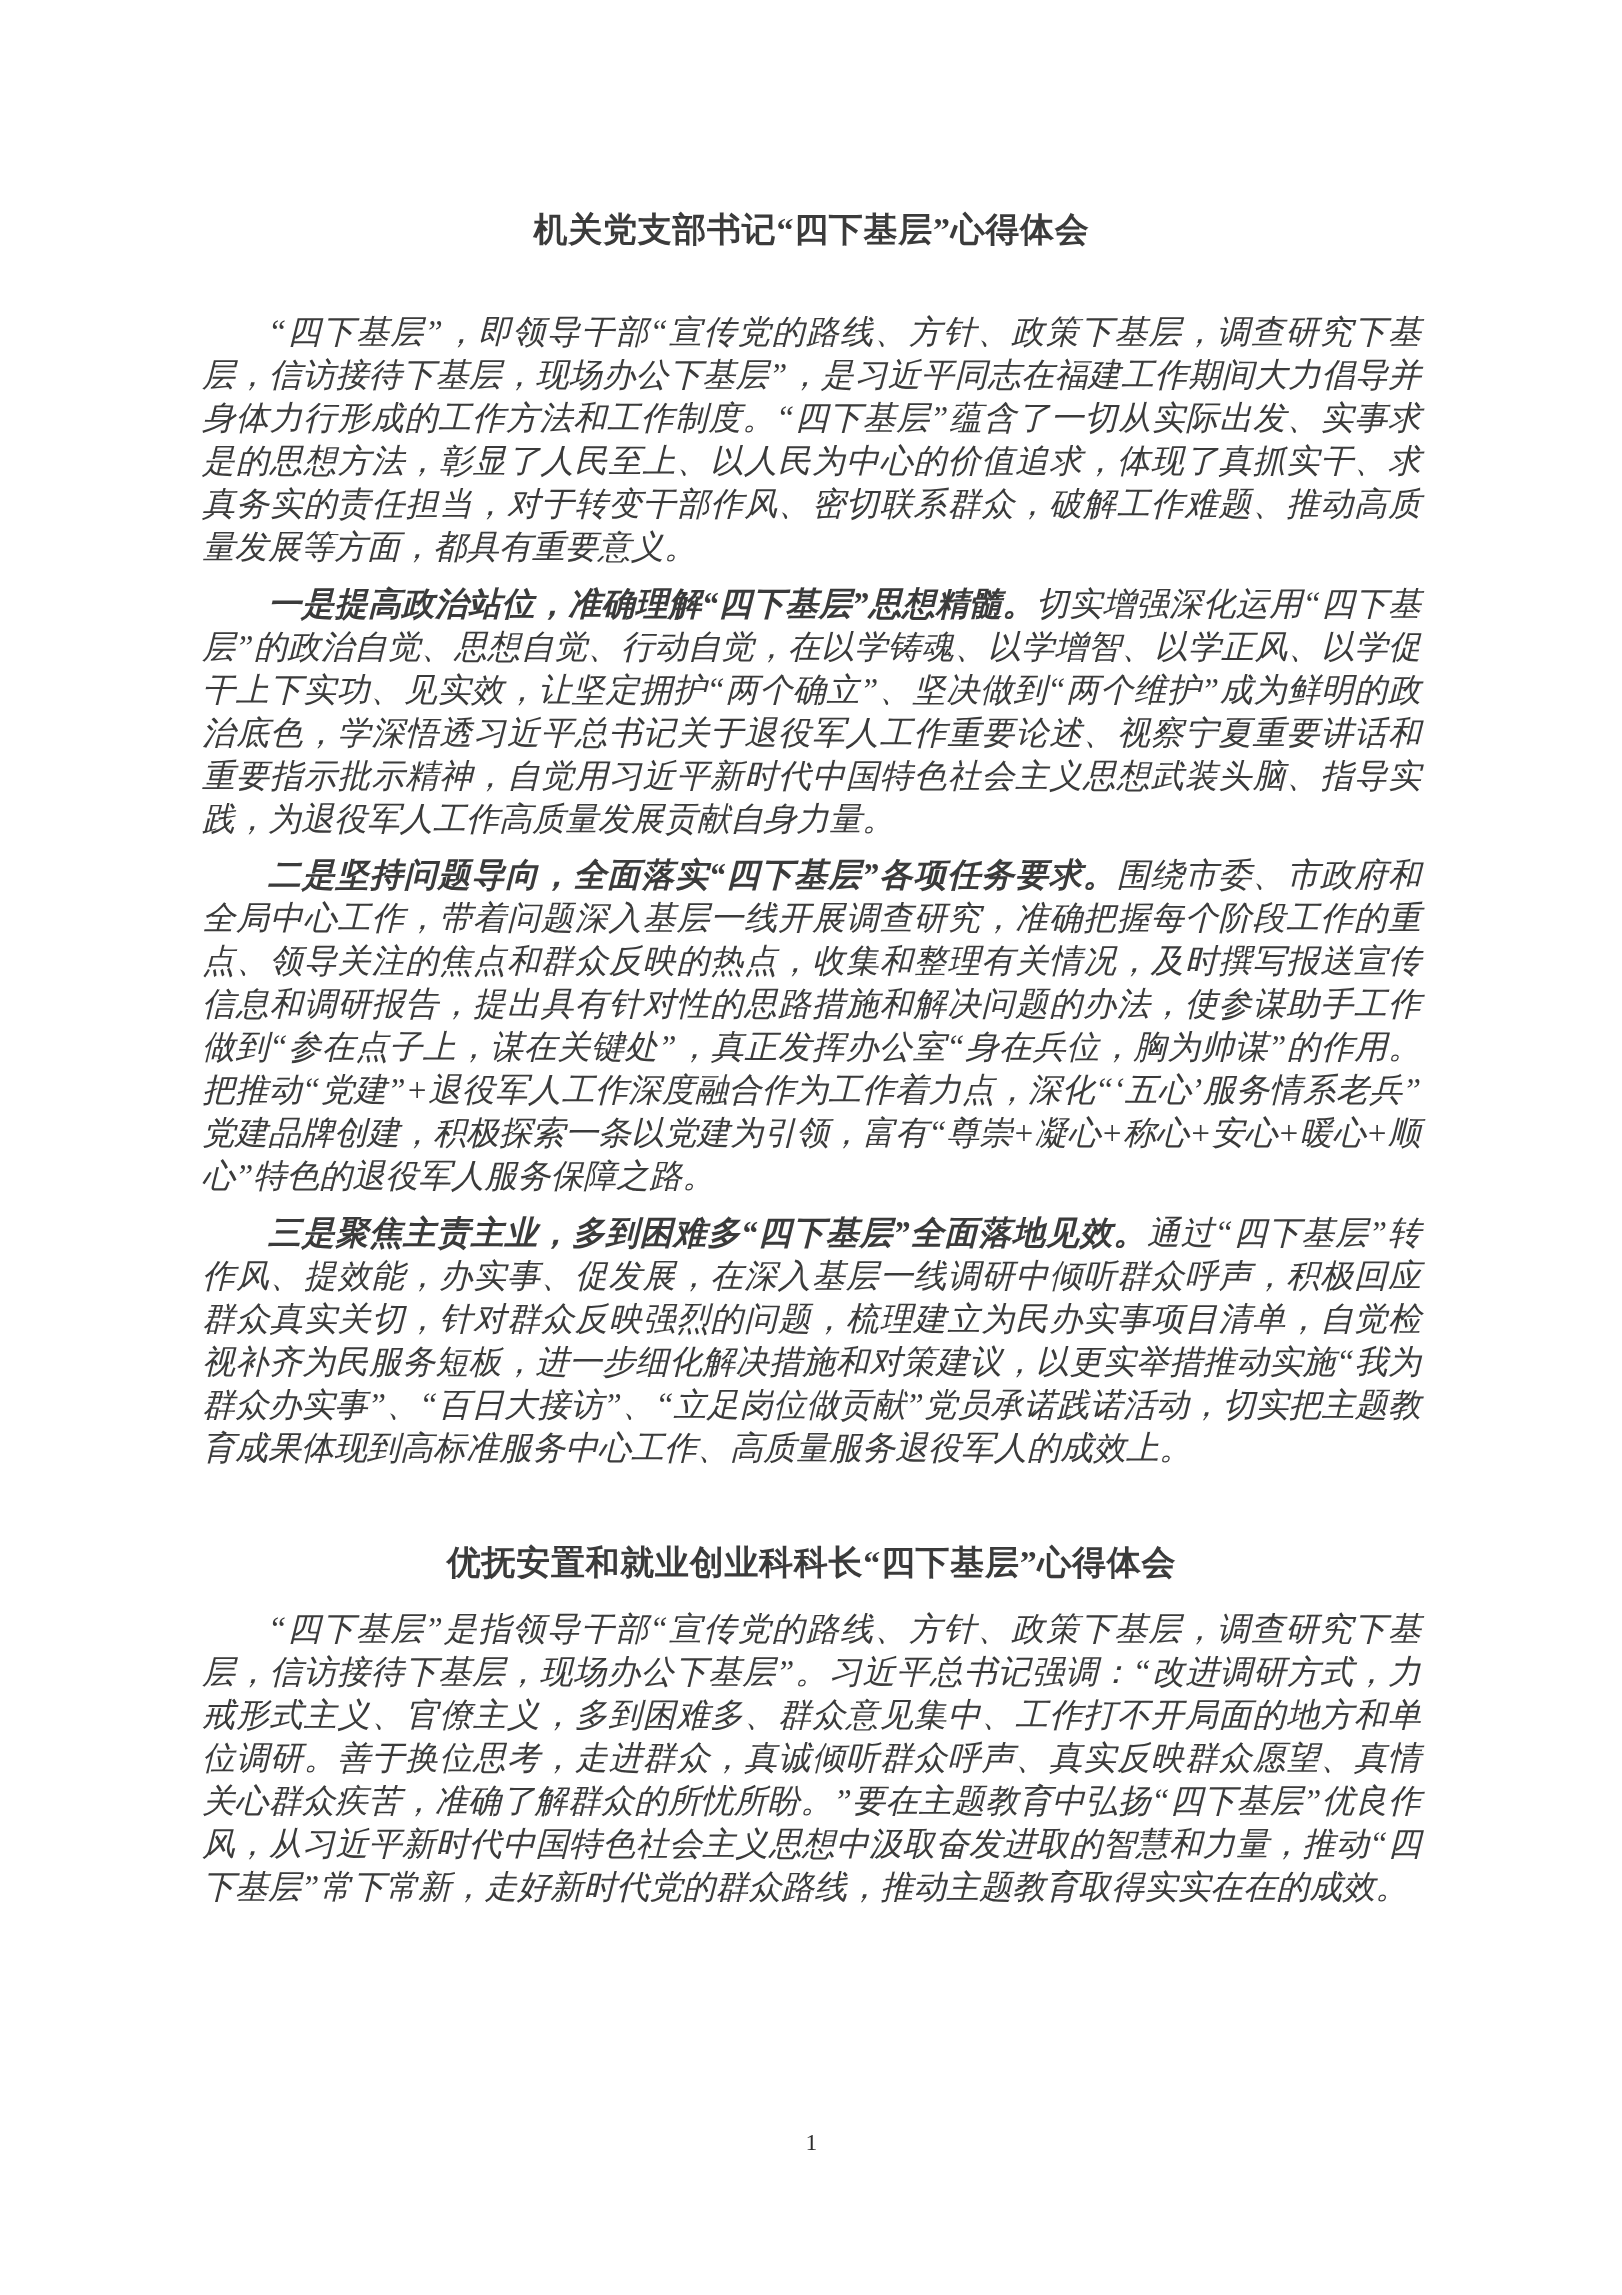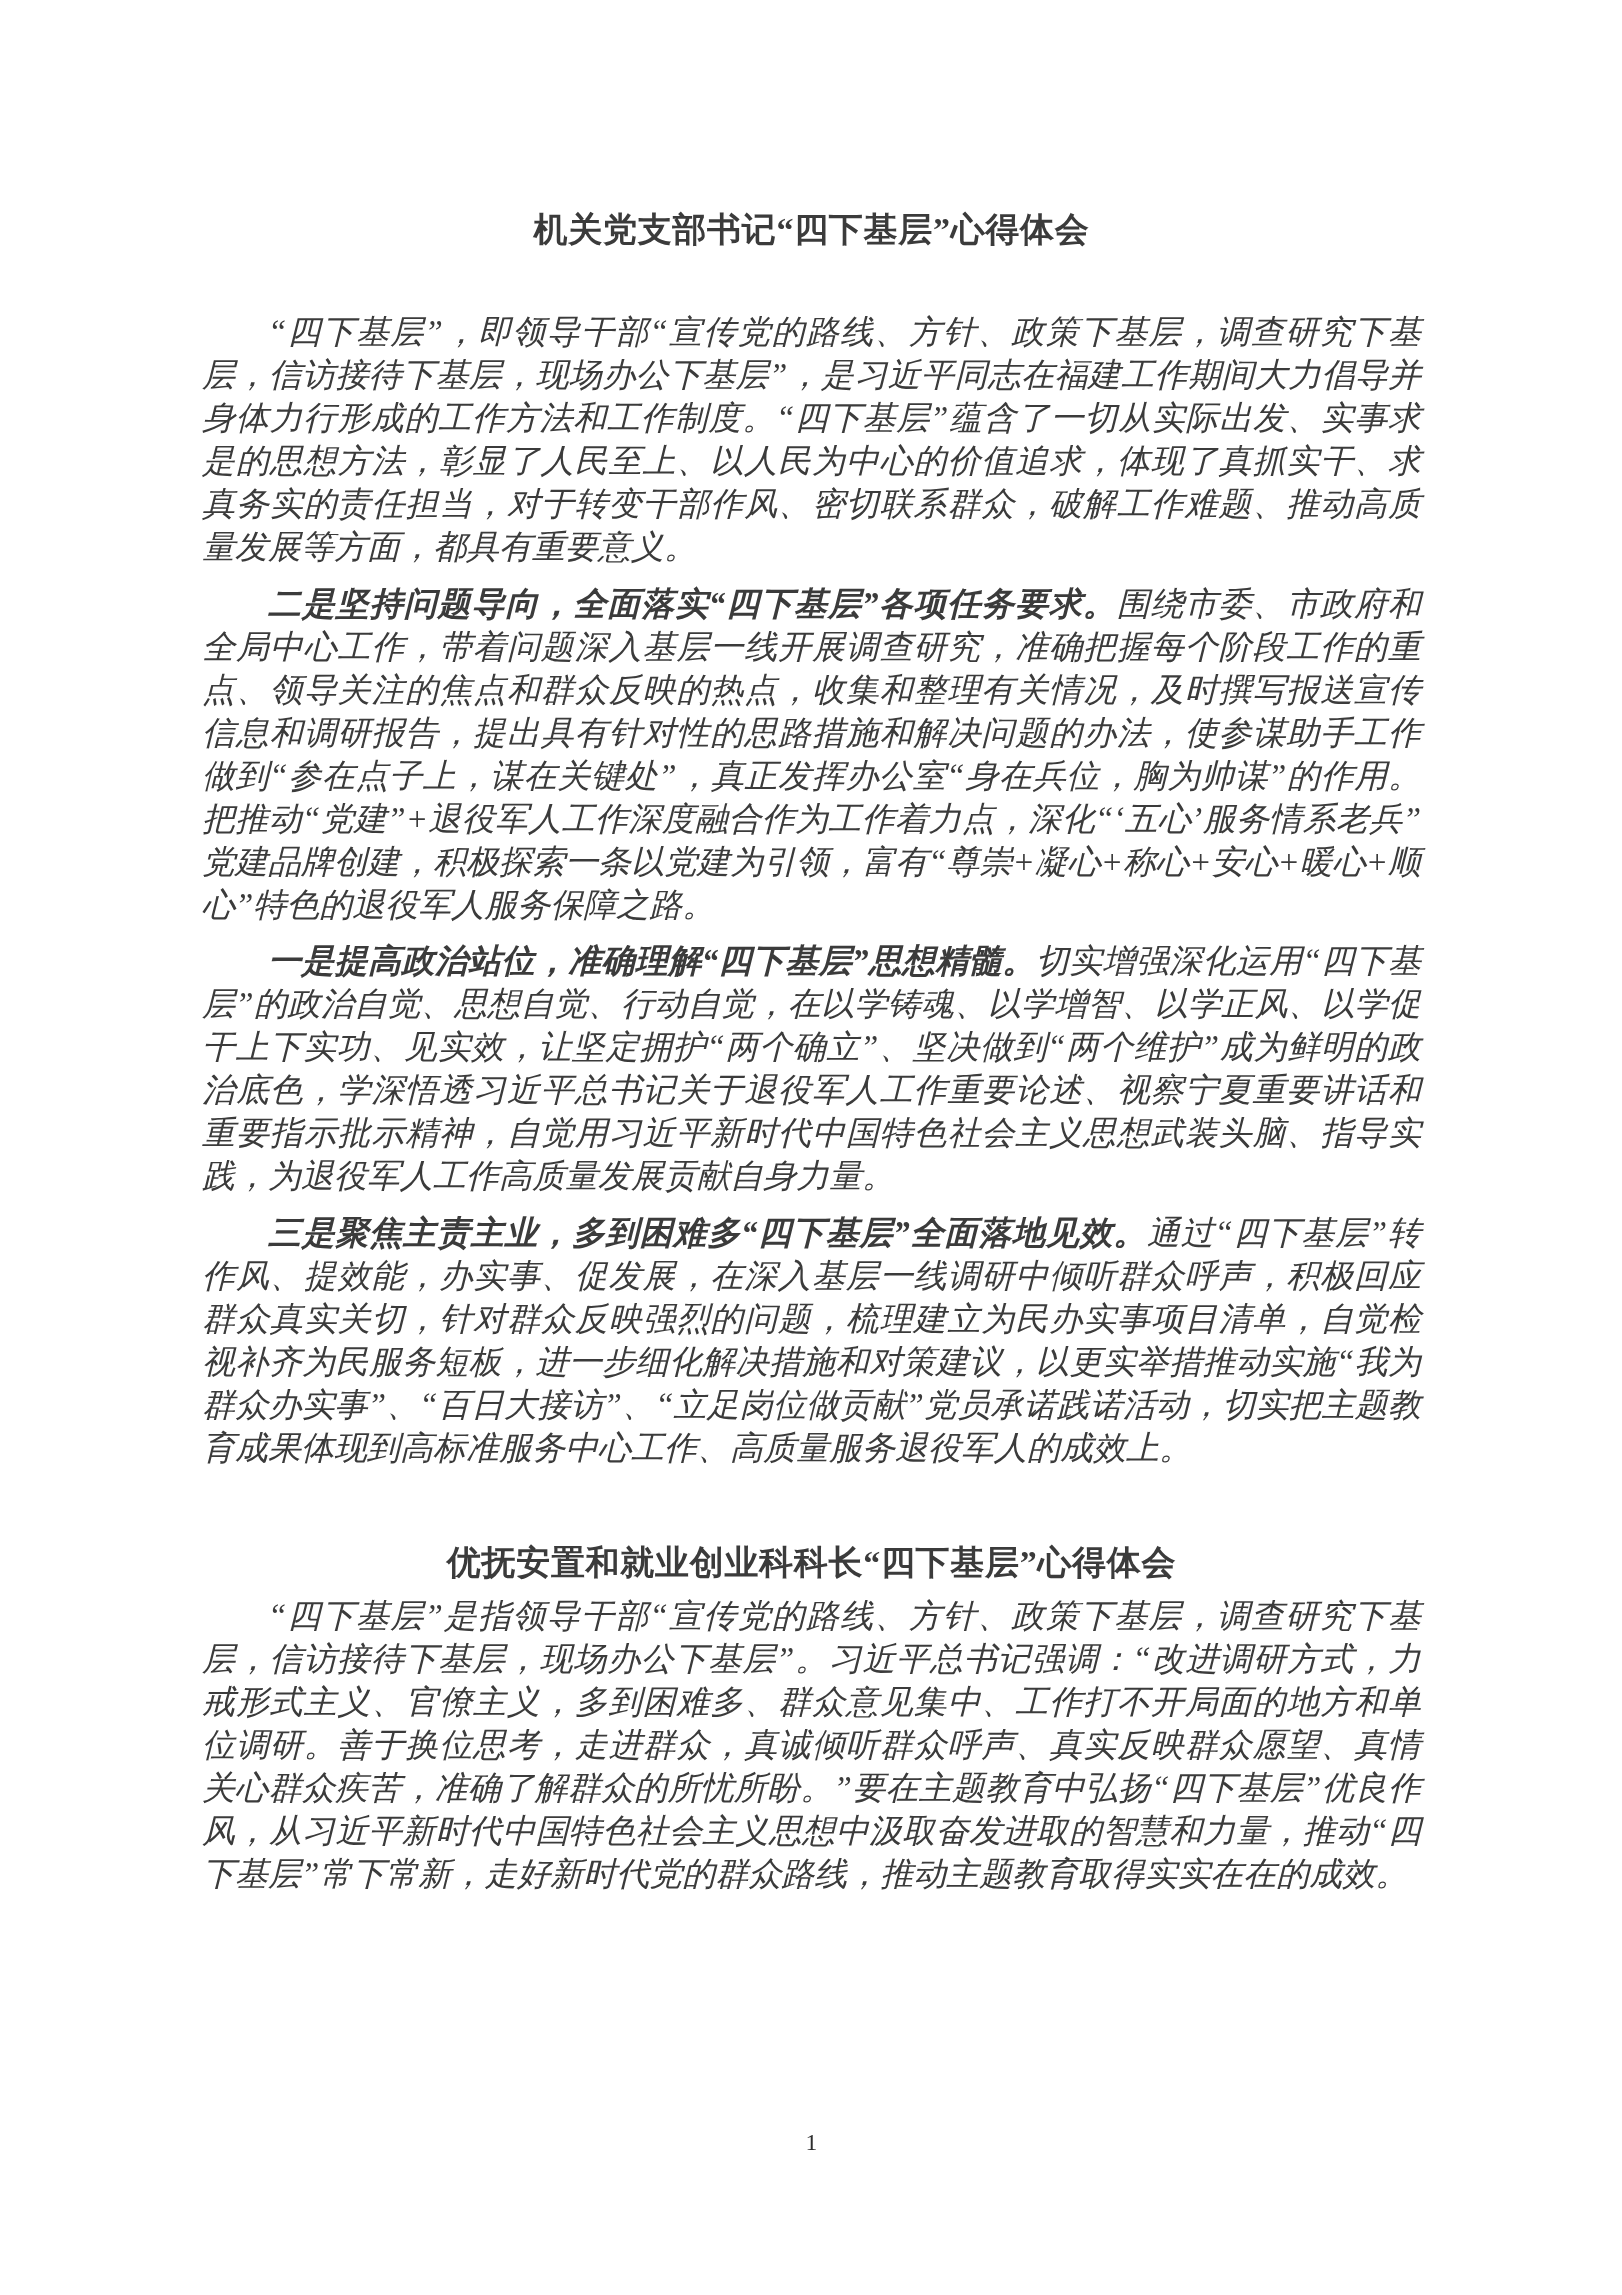--- a/index.html
+++ b/index.html
@@ -27,21 +27,21 @@
   .doc-title {
     font-size: 34px;
     font-weight: bold;
     text-align: center;
     line-height: 51px;
     margin: 0 0 56px 0;
     letter-spacing: 0.7px;
   }
   .doc-title.second {
     margin-top: 67px;
-    margin-bottom: 7px;
+    margin-bottom: 20px;
     text-align: center;
   }
   .para {
     font-size: 33px;
     line-height: 43px;
     text-align: justify;
     text-justify: inter-ideograph;
     text-indent: 2em;
     margin: 0 0 13.7px 0;
     word-break: break-all;
@@ -63,23 +63,23 @@
 </style>
 </head>
 <body>
 
 <div class="page">
 
   <h1 class="doc-title">机关党支部书记“四下基层”心得体会</h1>
 
   <p class="para"><span>“四下基层”，即领导干部“宣传党的路线、方针、政策下基层，调查研究下基层，信访接待下基层，现场办公下基层”，是习近平同志在福建工作期间大力倡导并身体力行形成的工作方法和工作制度。“四下基层”蕴含了一切从实际出发、实事求是的思想方法，彰显了人民至上、以人民为中心的价值追求，体现了真抓实干、求真务实的责任担当，对于转变干部作风、密切联系群众，破解工作难题、推动高质量发展等方面，都具有重要意义。</span></p>
 
+  <p class="para"><span class="lead">一是提高政治站位，准确理解“四下基层”思想精髓。</span><span>切实增强深化运用“四下基层”的政治自觉、思想自觉、行动自觉，在以学铸魂、以学增智、以学正风、以学促干上下实功、见实效，让坚定拥护“两个确立”、坚决做到“两个维护”成为鲜明的政治底色，学深悟透习近平总书记关于退役军人工作重要论述、视察宁夏重要讲话和重要指示批示精神，自觉用习近平新时代中国特色社会主义思想武装头脑、指导实践，为退役军人工作高质量发展贡献自身力量。</span></p>
+
   <p class="para"><span class="lead">二是坚持问题导向，全面落实“四下基层”各项任务要求。</span><span>围绕市委、市政府和全局中心工作，带着问题深入基层一线开展调查研究，准确把握每个阶段工作的重点、领导关注的焦点和群众反映的热点，收集和整理有关情况，及时撰写报送宣传信息和调研报告，提出具有针对性的思路措施和解决问题的办法，使参谋助手工作做到“参在点子上，谋在关键处”，真正发挥办公室“身在兵位，胸为帅谋”的作用。把推动“党建”+退役军人工作深度融合作为工作着力点，深化“‘五心’服务情系老兵”党建品牌创建，积极探索一条以党建为引领，富有“尊崇+凝心+称心+安心+暖心+顺心”特色的退役军人服务保障之路。</span></p>
-
-  <p class="para"><span class="lead">一是提高政治站位，准确理解“四下基层”思想精髓。</span><span>切实增强深化运用“四下基层”的政治自觉、思想自觉、行动自觉，在以学铸魂、以学增智、以学正风、以学促干上下实功、见实效，让坚定拥护“两个确立”、坚决做到“两个维护”成为鲜明的政治底色，学深悟透习近平总书记关于退役军人工作重要论述、视察宁夏重要讲话和重要指示批示精神，自觉用习近平新时代中国特色社会主义思想武装头脑、指导实践，为退役军人工作高质量发展贡献自身力量。</span></p>
 
   <p class="para"><span class="lead">三是聚焦主责主业，多到困难多“四下基层”全面落地见效。</span><span>通过“四下基层”转作风、提效能，办实事、促发展，在深入基层一线调研中倾听群众呼声，积极回应群众真实关切，针对群众反映强烈的问题，梳理建立为民办实事项目清单，自觉检视补齐为民服务短板，进一步细化解决措施和对策建议，以更实举措推动实施“我为群众办实事”、“百日大接访”、“立足岗位做贡献”党员承诺践诺活动，切实把主题教育成果体现到高标准服务中心工作、高质量服务退役军人的成效上。</span></p>
 
   <h2 class="doc-title second">优抚安置和就业创业科科长“四下基层”心得体会</h2>
 
   <p class="para"><span>“四下基层”是指领导干部“宣传党的路线、方针、政策下基层，调查研究下基层，信访接待下基层，现场办公下基层”。习近平总书记强调：“改进调研方式，力戒形式主义、官僚主义，多到困难多、群众意见集中、工作打不开局面的地方和单位调研。善于换位思考，走进群众，真诚倾听群众呼声、真实反映群众愿望、真情关心群众疾苦，准确了解群众的所忧所盼。”要在主题教育中弘扬“四下基层”优良作风，从习近平新时代中国特色社会主义思想中汲取奋发进取的智慧和力量，推动“四下基层”常下常新，走好新时代党的群众路线，推动主题教育取得实实在在的成效。</span></p>
 
 
 </div>
 

